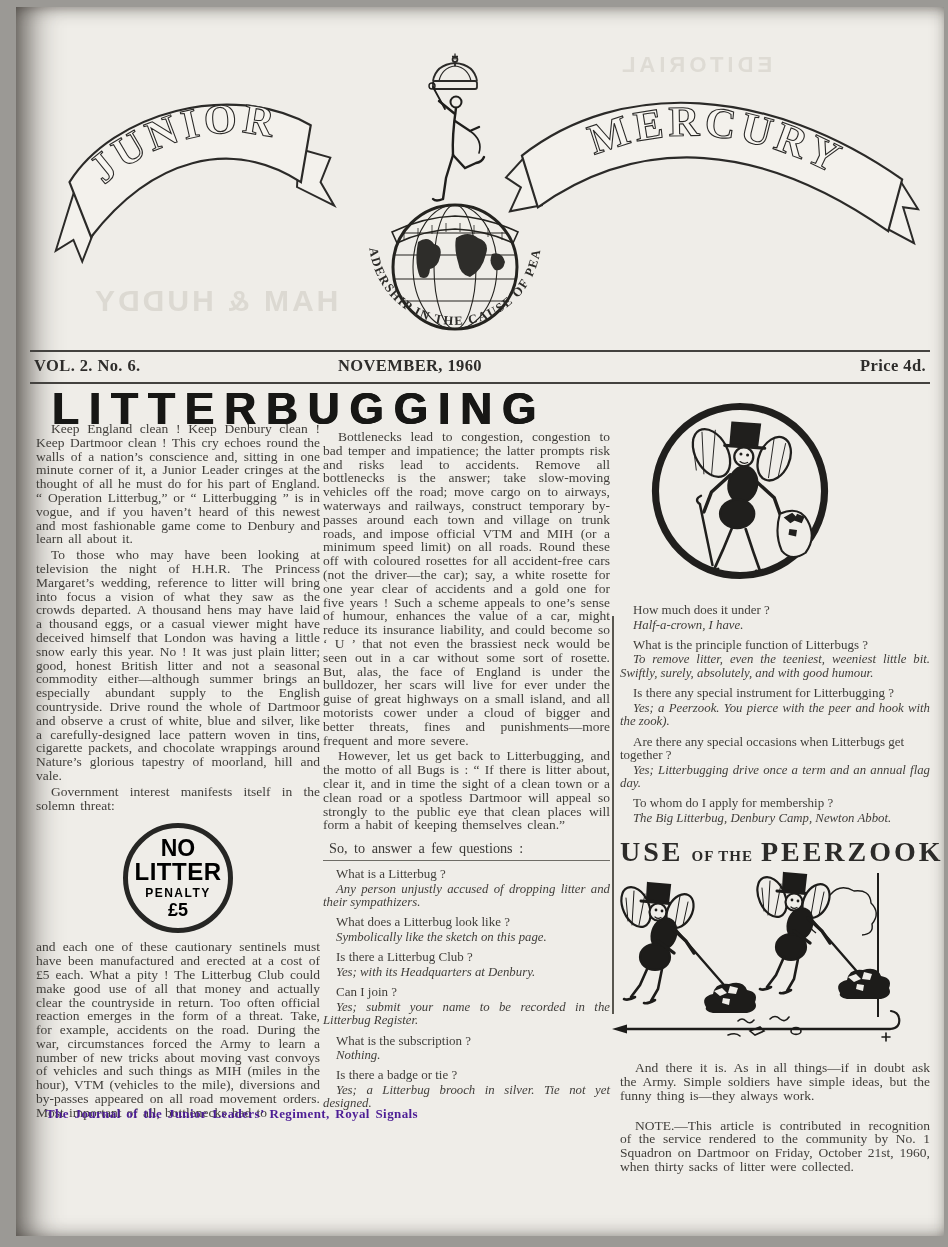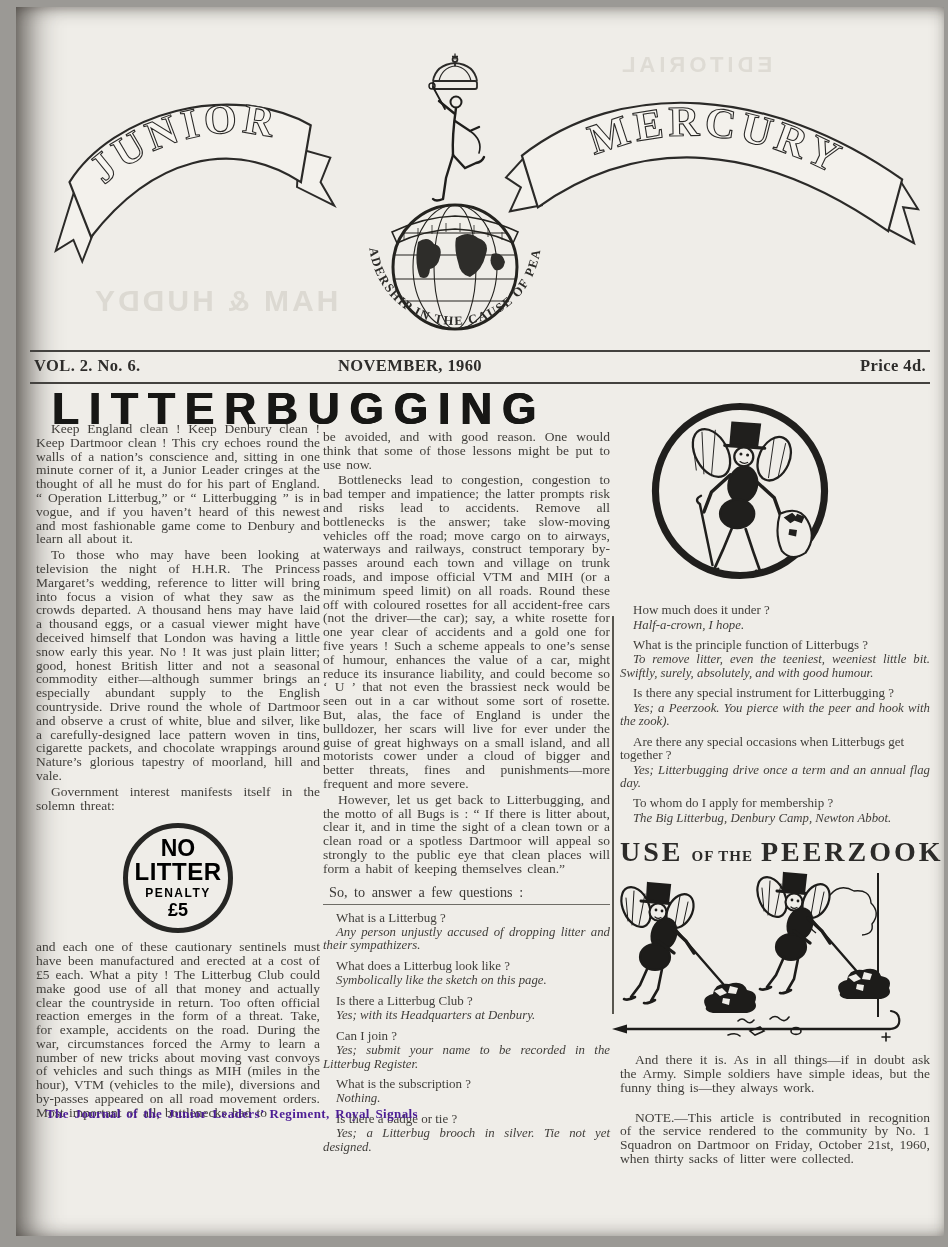--- a/index.html
+++ b/index.html
@@ -138,21 +138,20 @@
     <div class="no-litter-sign">
       <span class="sign-no">NO</span>
       <span class="sign-litter">LITTER</span>
       <span class="sign-penalty">PENALTY</span>
       <span class="sign-fine">£5</span>
     </div>
     <p class="body-p no-indent">and each one of these cautionary sentinels must have been manufactured and erected at a cost of £5 each.  What a pity !  The Litterbug Club could make good use of all that money and actually clear the countryside in return.  Too often official reaction emerges in the form of a threat.  Take, for example, accidents on the road.  During the war, circumstances forced the Army to learn a number of new tricks about moving vast convoys of vehicles and such things as MIH (miles in the hour), VTM (vehicles to the mile), diversions and by-passes appeared on all road movement orders.  Most important of all, bottlenecks had to</p>
   </div>
 
   <div class="col" id="col2">
-    <p class="body-p no-indent">be avoided, and with good reason.  One would think that some of those lessons might be put to use now.</p>
     <p class="body-p">Bottlenecks lead to congestion, congestion to bad temper and impatience;  the latter prompts risk and risks lead to accidents. Remove all bottlenecks is the answer;  take slow-moving vehicles off the road;  move cargo on to airways, waterways and railways, construct temporary by-passes around each town and village on trunk roads, and impose official VTM and MIH (or a minimum speed limit) on all roads.  Round these off with coloured rosettes for all accident-free cars (not the driver—the car);  say, a white rosette for one year clear of accidents and a gold one for five years !  Such a scheme appeals to one’s sense of humour, enhances the value of a car, might reduce its insurance liability, and could become so ‘ U ’ that not even the brassiest neck would be seen out in a car without some sort of rosette. But, alas, the face of England is under the bulldozer, her scars will live for ever under the guise of great highways on a small island, and all motorists cower under a cloud of bigger and better threats, fines and punishments—more frequent and more severe.</p>
     <p class="body-p">However, let us get back to Litterbugging, and the motto of all Bugs is :  “ If there is litter about, clear it, and in time the sight of a clean town or a clean road or a spotless Dartmoor will appeal so strongly to the public eye that clean places will form a habit of keeping themselves clean.”</p>
     <div class="q-intro">So, to answer a few questions :</div>
     <p class="qa-q">What is a Litterbug ?</p>
     <p class="qa-a">Any person unjustly accused of dropping litter and their sympathizers.</p>
     <p class="qa-q">What does a Litterbug look like ?</p>
     <p class="qa-a">Symbolically like the sketch on this page.</p>
     <p class="qa-q">Is there a Litterbug Club ?</p>
     <p class="qa-a">Yes;  with its Headquarters at Denbury.</p>
     <p class="qa-q">Can I join ?</p>
@@ -184,21 +183,21 @@
       <path d="M116,89 L136,107 L142,124" stroke-width="3.6"></path>
       <path d="M142,124 q20,-9 29,7 q10,18 -2,34 q-15,10 -25,-2 q-8,-18 -2,-39 z" fill="#efede8" stroke-width="2.2"></path>
       <path d="M146,128 l9,-5 l6,6 l-8,5 z M160,124 l8,3 l-3,7 l-8,-3 z M152,140 l8,1 l-1,7 l-8,-2 z" fill="#201f1d" stroke="none"></path>
       <path d="M92,138 L82,162 L73,182 M77,182 q-8,4 -12,1" stroke-width="2.8"></path>
       <path d="M106,140 L114,164 L121,184 M117,184 q8,4 12,1" stroke-width="2.8"></path>
     </g>
   </svg>
 
   <div class="col" id="col3">
     <p class="qa-q">How much does it under ?</p>
-    <p class="qa-a">Half-a-crown, I hope.</p>
+    <p class="qa-a">Half-a-crown, I have.</p>
     <p class="qa-q">What is the principle function of Litterbugs ?</p>
     <p class="qa-a">To remove litter, even the teeniest, weeniest little bit.  Swiftly, surely, absolutely, and with good humour.</p>
     <p class="qa-q">Is there any special instrument for Litterbugging ?</p>
     <p class="qa-a">Yes;  a Peerzook.  You pierce with the peer and hook with the zook).</p>
     <p class="qa-q">Are there any special occasions when Litterbugs get together ?</p>
     <p class="qa-a">Yes;  Litterbugging drive once a term and an annual flag day.</p>
     <p class="qa-q">To whom do I apply for membership ?</p>
     <p class="qa-a">The Big Litterbug, Denbury Camp, Newton Abbot.</p>
 
     <div class="peerzook-title">
@@ -247,20 +246,20 @@
       </g>
       <line x1="268" y1="2" x2="268" y2="146" stroke="#1d1c1a" stroke-width="2"></line>
       <g stroke="#1d1c1a" stroke-linecap="round">
         <line x1="10" y1="158" x2="280" y2="158" stroke-width="2.6"></line>
         <path d="M2,158 L17,153.5 L17,162.5 Z" fill="#1d1c1a" stroke="none"></path>
         <path d="M280,158 q11,-1 9,-11 q-1,-6 -8,-7" fill="none" stroke-width="2.2"></path>
         <path d="M272,166 h8 M276,162 v8" stroke-width="1.6"></path>
       </g>
     </svg>
 
-    <p class="body-p" style="margin-top:10px">And there it is.  As in all things—if in doubt ask the Army.  Simple soldiers have simple ideas, but the funny thing is—they always work.</p>
+    <p class="body-p" style="margin-top:18px">And there it is.  As in all things—if in doubt ask the Army.  Simple soldiers have simple ideas, but the funny thing is—they always work.</p>
     <p class="body-p" style="margin-top:16px">NOTE.—This article is contributed in recognition of the service rendered to the community by No. 1 Squadron on Dartmoor on Friday, October 21st, 1960, when thirty sacks of litter were collected.</p>
   </div>
 
   <div class="vrule"></div>
 
   <div class="footer-line">The Journal of the Junior Leaders’ Regiment, Royal Signals</div>
 </div>
 
 </body></html>

